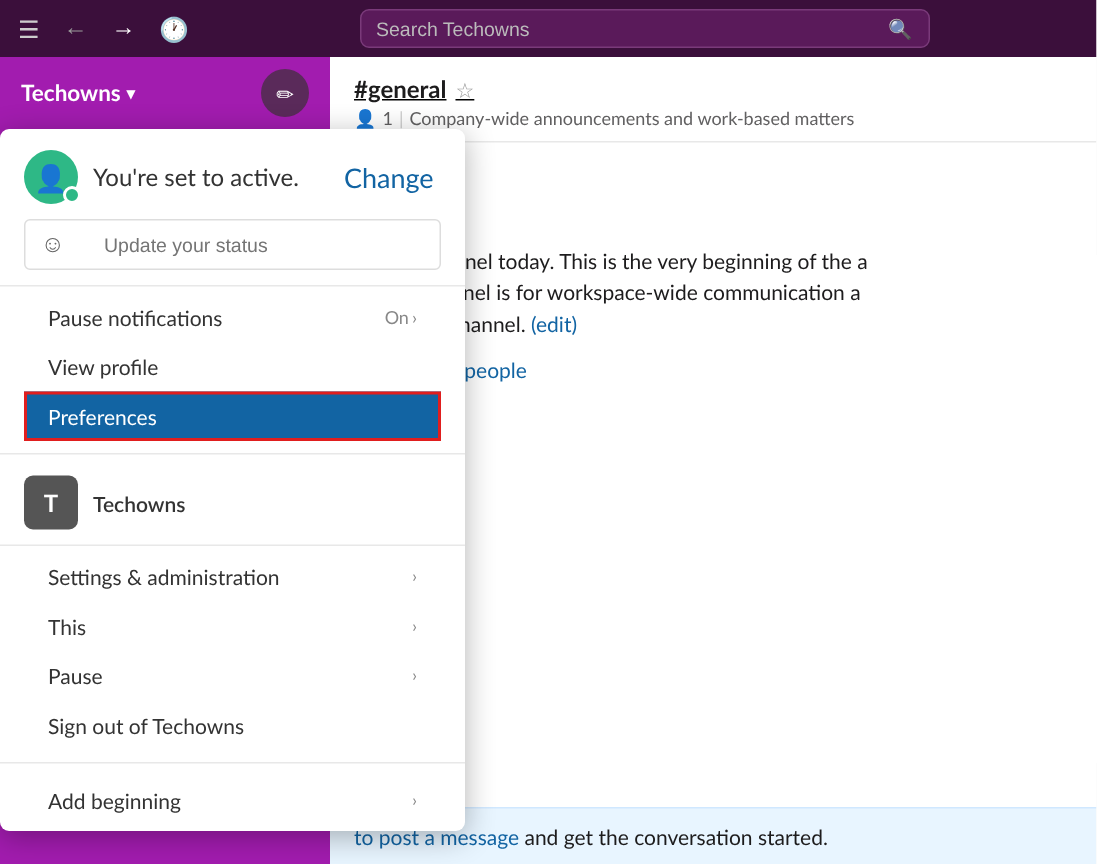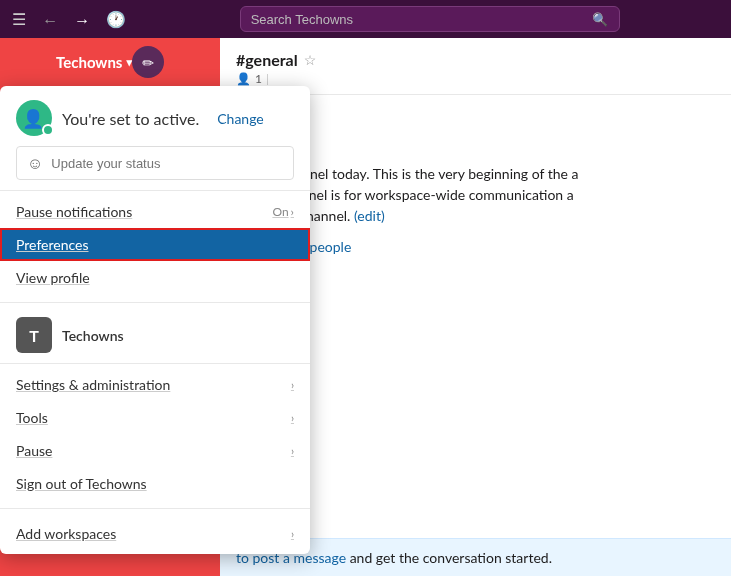--- a/index.html
+++ b/index.html
@@ -45,28 +45,27 @@
 
     
     .main-layout {
       display: flex;
       height: calc(576px - 38px);
     }
 
     
     .sidebar {
       width: 220px;
-      background: #ef4444;
+      background: #a21caf;
       color: #ccc;
       display: flex;
       flex-direction: column;
       padding-top: 0;
       position: relative;
       flex-shrink: 0;
-      align-items: center;
     }
     .sidebar-header {
       display: flex;
       align-items: center;
       justify-content: space-between;
       padding: 10px 14px;
       height: 48px;
     }
     .workspace-name {
       color: #fff;
@@ -130,39 +129,40 @@
       position: absolute;
       bottom: 0;
       right: -2px;
       width: 12px;
       height: 12px;
       background: #2eb886;
       border-radius: 50%;
       border: 2px solid #fff;
     }
     .active-label { font-size: 16px; color: #333; }
-    .change-link { color: #1264a3; cursor: pointer; font-size: 14px; text-decoration: none; margin-left: 8px; }
+    .change-link { color: #1264a3; cursor: pointer; font-size: 18px; text-decoration: none; margin-left: 20px; }
     .status-input-row {
       display: flex;
       align-items: center;
       gap: 8px;
       border: 1px solid #ddd;
       border-radius: 4px;
       padding: 6px 10px;
       background: #fff;
     }
     .smiley-icon { font-size: 16px; color: #666; cursor: pointer; }
     .status-input {
       border: none;
       outline: none;
       font-size: 13px;
       color: #666;
       width: 100%;
-    }
-    .dropdown-menu-items { padding: 4px 0; text-decoration: underline; }
+      margin-left: 18px;
+    }
+    .dropdown-menu-items { padding: 4px 16px; }
     .menu-item {
       padding: 8px 16px;
       display: flex;
       align-items: center;
       justify-content: space-between;
       cursor: pointer;
       color: #333;
       font-size: 14px;
     }
     .menu-item-right { color: #888; font-size: 12px; display: flex; align-items: center; gap: 2px; }
@@ -204,20 +204,21 @@
       overflow: hidden;
     }
     .channel-header {
       border-bottom: 1px solid #e8e8e8;
       padding: 12px 16px 8px;
     }
     .channel-title-row {
       display: flex;
       align-items: center;
       gap: 6px;
+      text-decoration: underline;
     }
     .channel-name {
       font-size: 16px;
       font-weight: 700;
       color: #1d1c1d;
     }
     .star-icon { color: #999; font-size: 14px; cursor: pointer; }
     .channel-meta {
       font-size: 12px;
       color: #616061;
@@ -340,76 +341,77 @@
       </div>
 
       <div class="dropdown-menu-items">
         <div class="menu-item">
           <span>Pause notifications</span>
           <span class="menu-item-right">
             <span>On</span>
             <span>›</span>
           </span>
         </div>
+        <div class="menu-item">
+          <span>View profile</span>
+        </div>
         <div class="menu-item preferences-item">
           <span>Preferences</span>
-        </div>
-        <div class="menu-item">
-          <span>View profile</span>
         </div>
       </div>
 
       <div class="menu-divider"></div>
 
       <div class="workspace-row">
         <div class="workspace-avatar">
           <span>T</span>
         </div>
         <span class="workspace-label">Techowns</span>
       </div>
 
       <div class="dropdown-menu-items">
         <div class="menu-item">
           <span>Settings &amp; administration</span>
           <span class="menu-item-right menu-item-chevron">›</span>
         </div>
         <div class="menu-item">
-          <span>Tools</span>
+          <span>This</span>
           <span class="menu-item-right menu-item-chevron">›</span>
         </div>
         <div class="menu-item">
           <span>Pause</span>
           <span class="menu-item-right menu-item-chevron">›</span>
         </div>
         <div class="menu-item">
           <span>Sign out of Techowns</span>
         </div>
       </div>
 
       <div class="menu-divider"></div>
 
       <div class="dropdown-menu-items">
         <div class="menu-item">
-          <span>Add workspaces</span>
+          <span>Add beginning</span>
           <span class="menu-item-right menu-item-chevron">›</span>
         </div>
       </div>
     </div>
   </div>
 
   <div class="content-area">
     <div class="channel-header">
       <div class="channel-title-row">
         <span class="channel-name">#general</span>
         <span class="star-icon">☆</span>
       </div>
       <div class="channel-meta">
         <span>👤</span>
         <span>1</span>
         <span class="pipe">|</span>
+        <span>Company-wide announcements and work-based matters</span>
       </div>
     </div>
 
     <div class="channel-body">
       <div class="general-big-title">eral</div>
       <div class="channel-desc">
         <span>ed this channel today. This is the very beginning of the a</span><br>
         <span>n: This channel is for workspace-wide communication a</span><br>
         <span>are in this channel.</span>
         <a>(edit)</a>

